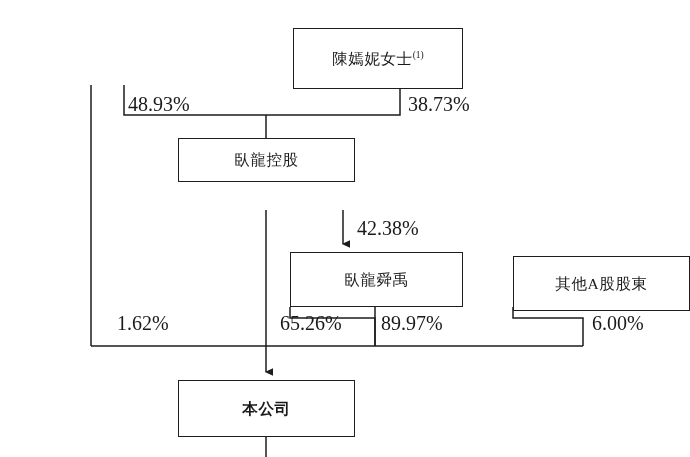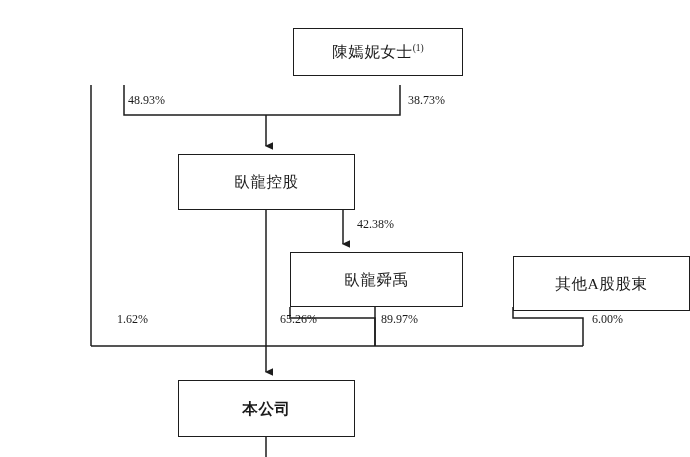--- a/index.html
+++ b/index.html
@@ -45,21 +45,21 @@
     white-space: nowrap;
     color: #1a1a1a;
   }
   .node-label .fn {
     font-size: 9.5px;
     vertical-align: super;
     letter-spacing: 0;
   }
   .edge-label {
     position: absolute;
-    font-size: 12px;
+    font-size: 20px;
     color: #1a1a1a;
     white-space: nowrap;
     z-index: 4;
     line-height: 1;
     font-family: "Liberation Serif", "DejaVu Serif", serif;
   }
 </style>
 </head>
 <body>
 
@@ -92,25 +92,25 @@
 
       <path d="M 513 307 L 513 318 L 583 318 L 583 346"></path>
 
       <path d="M 91 346 L 583 346"></path>
 
       <path d="M 266 437 L 266 457"></path>
     </g>
   </svg>
 
 
-  <div class="node-box" style="left:293px; top:28px; width:170px; height:48px;font-family:Liberation Serif, serif;">
+  <div class="node-box" style="left:293px; top:28px; width:170px; height:61px;font-family:Liberation Serif, serif;">
     <span class="node-label"><span>陳嫣妮女士</span><span class="fn">(1)</span></span>
   </div>
 
-  <div class="node-box" style="left:178px; top:154px; width:177px; height:56px;">
+  <div class="node-box" style="left:178px; top:138px; width:177px; height:44px;">
     <span class="node-label">臥龍控股</span>
   </div>
 
   <div class="node-box" style="left:290px; top:252px; width:173px; height:55px;">
     <span class="node-label">臥龍舜禹</span>
   </div>
 
   <div class="node-box" style="left:513px; top:256px; width:177px; height:55px;">
     <span class="node-label">其他A股股東</span>
   </div>

